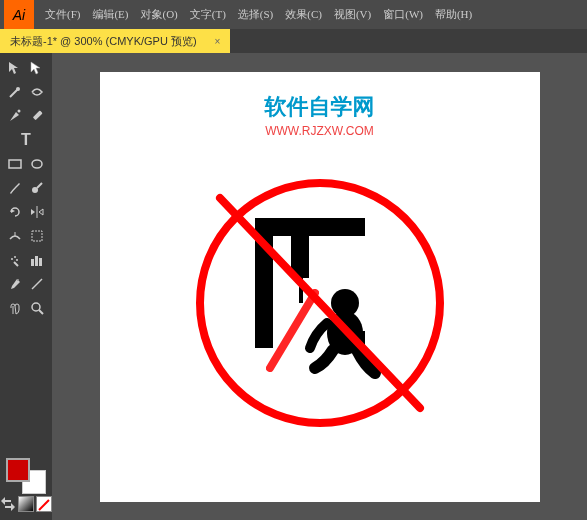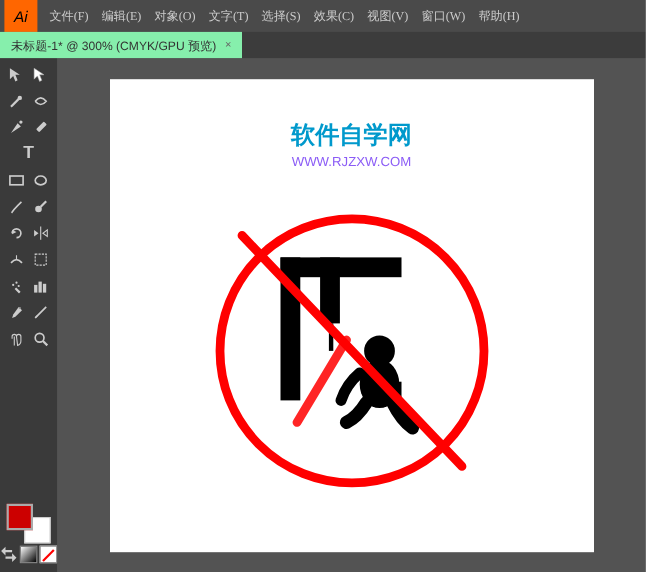--- a/index.html
+++ b/index.html
@@ -48,24 +48,24 @@
       width: 100%;
       height: 24px;
       background: #3c3c3c;
       display: flex;
       align-items: stretch;
     }
     .tab {
       display: flex;
       align-items: center;
       padding: 0 10px;
-      background: #86efac;
+      background: #fde047;
       color: #333;
       font-size: 11px;
-      gap: 8px;
+      gap: 18px;
       cursor: pointer;
       text-align: center;
     }
     .tab-close {
       font-size: 10px;
       color: #666;
       cursor: pointer;
     }
 
     
@@ -197,31 +197,31 @@
       position: relative;
     }
     .canvas-white {
       background: white;
       width: 440px;
       height: 430px;
       position: relative;
       display: flex;
       flex-direction: column;
       align-items: center;
-      padding-top: 36px;
+      padding-top: 20px;
     }
     .watermark-text {
       color: #0099cc;
       font-size: 22px;
       font-weight: bold;
       text-align: center;
       margin-bottom: 2px;
     }
     .watermark-sub {
-      color: #8b5cf6;
+      color: #ef4444;
       font-size: 12px;
       text-align: center;
       margin-bottom: 10px;
     }
 
     
     .sign-container {
       position: relative;
       width: 300px;
       height: 300px;

